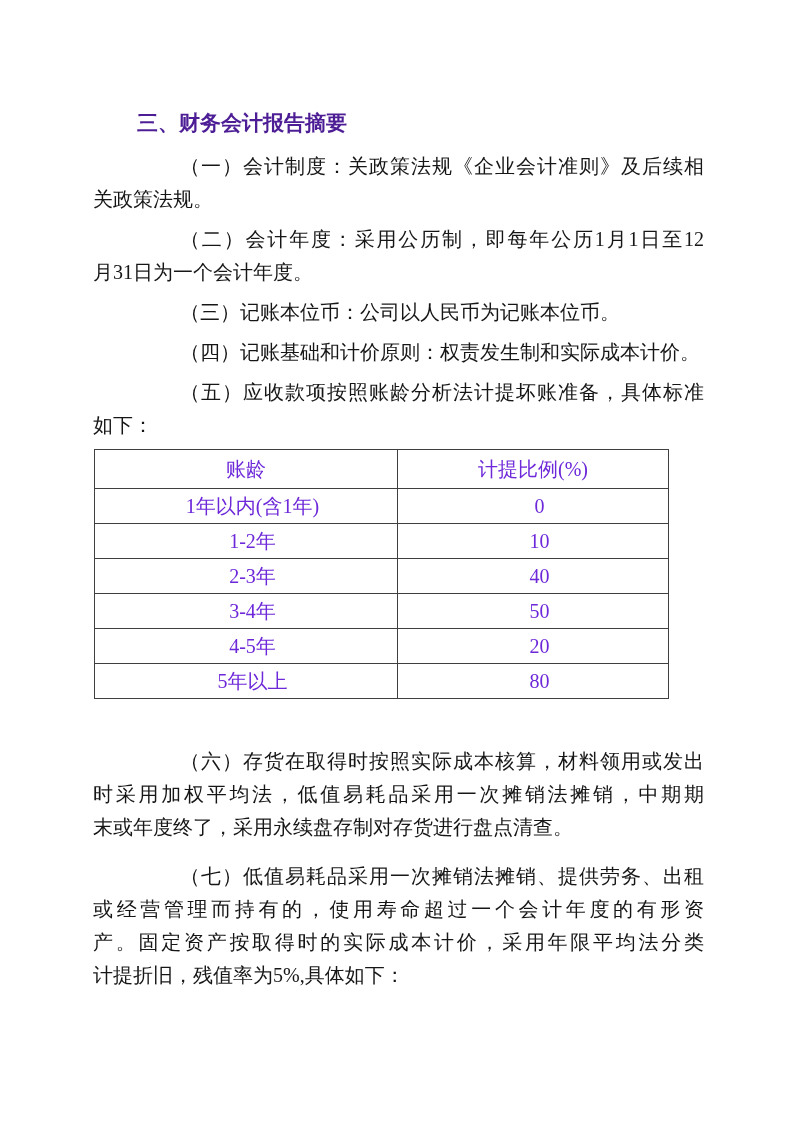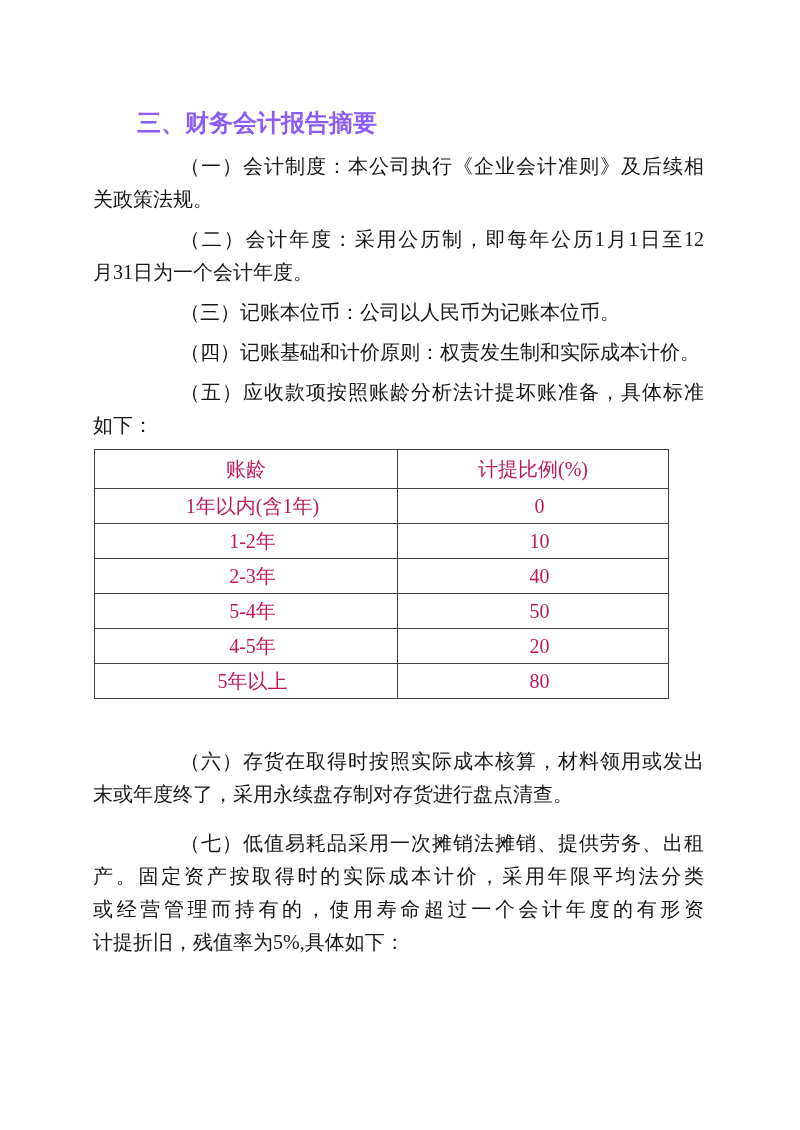--- a/index.html
+++ b/index.html
@@ -21,23 +21,23 @@
     width: 800px;
     height: 1130px;
   }
   .content {
     padding: 0 96px 0 93px;
   }
   .doc-title {
     margin: 110px 0 14px 44px;
     font-family: "Liberation Sans", "DejaVu Sans", sans-serif;
     font-weight: bold;
-    font-size: 24px;
+    font-size: 21px;
     line-height: 26px;
-    color: #8b5cf6;
+    color: #4c1d95;
   }
   .para {
     margin: 0 0 7px 0;
   }
   .para-line {
     line-height: 33px;
     white-space: normal;
   }
   .para-line.first {
     text-indent: 87px;
@@ -45,21 +45,21 @@
   .para-line.fill {
     text-align: justify;
     text-align-last: justify;
   }
   table.aging-table {
     border-collapse: collapse;
     table-layout: fixed;
     width: 572px;
     margin: 6px 0 46px 1px;
     font-size: 20px;
-    color: #be185d;
+    color: #6d28d9;
   }
   table.aging-table th,
   table.aging-table td {
     border: 1px solid #3f3f3f;
     text-align: center;
     vertical-align: middle;
     padding: 0;
     font-weight: normal;
   }
   table.aging-table thead th {
@@ -76,21 +76,21 @@
 </head>
 <body>
 
 <div class="page">
   <div class="content">
 
     <h1 class="doc-title">三、财务会计报告摘要</h1>
 
     <div class="intro">
         <div class="para">
-          <div class="para-line first fill">（一）会计制度：本公司执行《企业会计准则》及后续相</div>
+          <div class="para-line first fill">（一）会计制度：关政策法规《企业会计准则》及后续相</div>
           <div class="para-line">关政策法规。</div>
         </div>
         <div class="para">
           <div class="para-line first fill">（二）会计年度：采用公历制，即每年公历1月1日至12</div>
           <div class="para-line">月31日为一个会计年度。</div>
         </div>
         <div class="para">
           <div class="para-line first">（三）记账本位币：公司以人民币为记账本位币。</div>
         </div>
         <div class="para">
@@ -116,42 +116,43 @@
           </tr>
           <tr>
             <td>1-2年</td>
             <td>10</td>
           </tr>
           <tr>
             <td>2-3年</td>
             <td>40</td>
           </tr>
           <tr>
-            <td>5-4年</td>
+            <td>3-4年</td>
             <td>50</td>
           </tr>
           <tr>
             <td>4-5年</td>
             <td>20</td>
           </tr>
           <tr>
             <td>5年以上</td>
             <td>80</td>
           </tr>
         </tbody>
     </table>
 
     <div class="closing">
         <div class="para">
           <div class="para-line first fill">（六）存货在取得时按照实际成本核算，材料领用或发出</div>
+          <div class="para-line fill">时采用加权平均法，低值易耗品采用一次摊销法摊销，中期期</div>
           <div class="para-line">末或年度终了，采用永续盘存制对存货进行盘点清查。</div>
         </div>
         <div class="para">
           <div class="para-line first fill">（七）低值易耗品采用一次摊销法摊销、提供劳务、出租</div>
+          <div class="para-line fill">或经营管理而持有的，使用寿命超过一个会计年度的有形资</div>
           <div class="para-line fill">产。固定资产按取得时的实际成本计价，采用年限平均法分类</div>
-          <div class="para-line fill">或经营管理而持有的，使用寿命超过一个会计年度的有形资</div>
           <div class="para-line">计提折旧，残值率为5%,具体如下：</div>
         </div>
       </div>
 
   </div>
 
 </div>
 
 </body></html>

